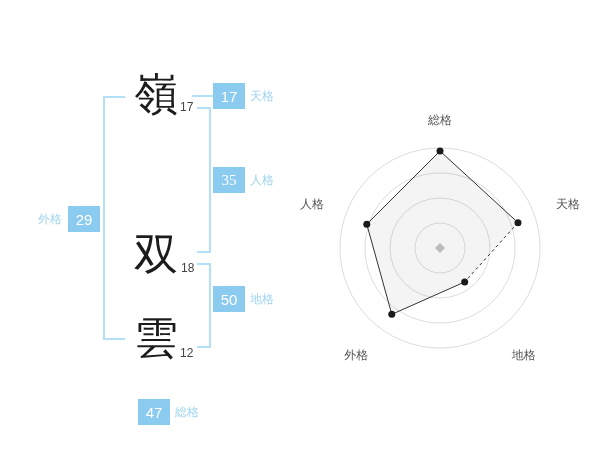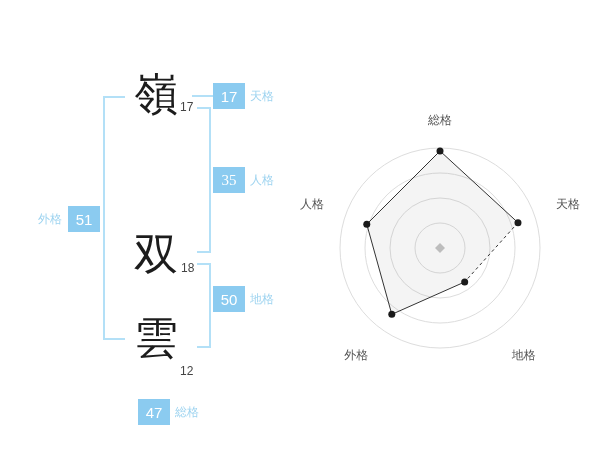--- a/index.html
+++ b/index.html
@@ -30,21 +30,21 @@
 
 <div class="abs" style="left:0;top:0;width:290px;height:470px;">
 
   <div class="abs kanji" style="left:134px;top:72px;">嶺</div>
   <div class="abs strokes" style="left:180px;top:100px;">17</div>
 
   <div class="abs kanji" style="left:134px;top:232px;">双</div>
   <div class="abs strokes" style="left:181px;top:261px;text-align:center;">18</div>
 
   <div class="abs kanji" style="left:134px;top:316px;">雲</div>
-  <div class="abs strokes" style="left:180px;top:364px;">12</div>
+  <div class="abs strokes" style="left:180px;top:346px;">12</div>
 
   <div class="abs bl" style="left:103px;top:96px;width:2px;height:244px;"></div>
   <div class="abs bl" style="left:103px;top:96px;width:22px;height:2px;"></div>
   <div class="abs bl" style="left:103px;top:338px;width:22px;height:2px;"></div>
 
   <div class="abs bl" style="left:192px;top:95px;width:22px;height:2px;"></div>
 
   <div class="abs bl" style="left:209px;top:107px;width:2px;height:146px;"></div>
   <div class="abs bl" style="left:197px;top:107px;width:14px;height:2px;"></div>
   <div class="abs bl" style="left:197px;top:251px;width:14px;height:2px;"></div>
@@ -56,21 +56,21 @@
   <div class="abs badge" style="left:213px;top:83px;">17</div>
   <div class="abs badge-label" style="left:250px;top:83px;">天格</div>
 
   <div class="abs badge" style="left:213px;top:167px;font-family:Liberation Serif, serif;">35</div>
   <div class="abs badge-label" style="left:250px;top:167px;">人格</div>
 
   <div class="abs badge" style="left:213px;top:286px;">50</div>
   <div class="abs badge-label" style="left:250px;top:286px;">地格</div>
 
   <div class="abs badge-label" style="left:38px;top:206px;">外格</div>
-  <div class="abs badge" style="left:68px;top:206px;">51</div>
+  <div class="abs badge" style="left:68px;top:206px;">29</div>
 
   <div class="abs badge" style="left:138px;top:399px;">47</div>
   <div class="abs badge-label" style="left:175px;top:399px;">総格</div>
 
 </div>
 
 <svg id="radar" width="300" height="300" viewBox="0 0 300 300">
     <circle cx="150" cy="150" r="25" fill="none" stroke="#dddddd" stroke-width="1"></circle>
     <circle cx="150" cy="150" r="50" fill="none" stroke="#dddddd" stroke-width="1"></circle>
     <circle cx="150" cy="150" r="75" fill="none" stroke="#dddddd" stroke-width="1"></circle>

